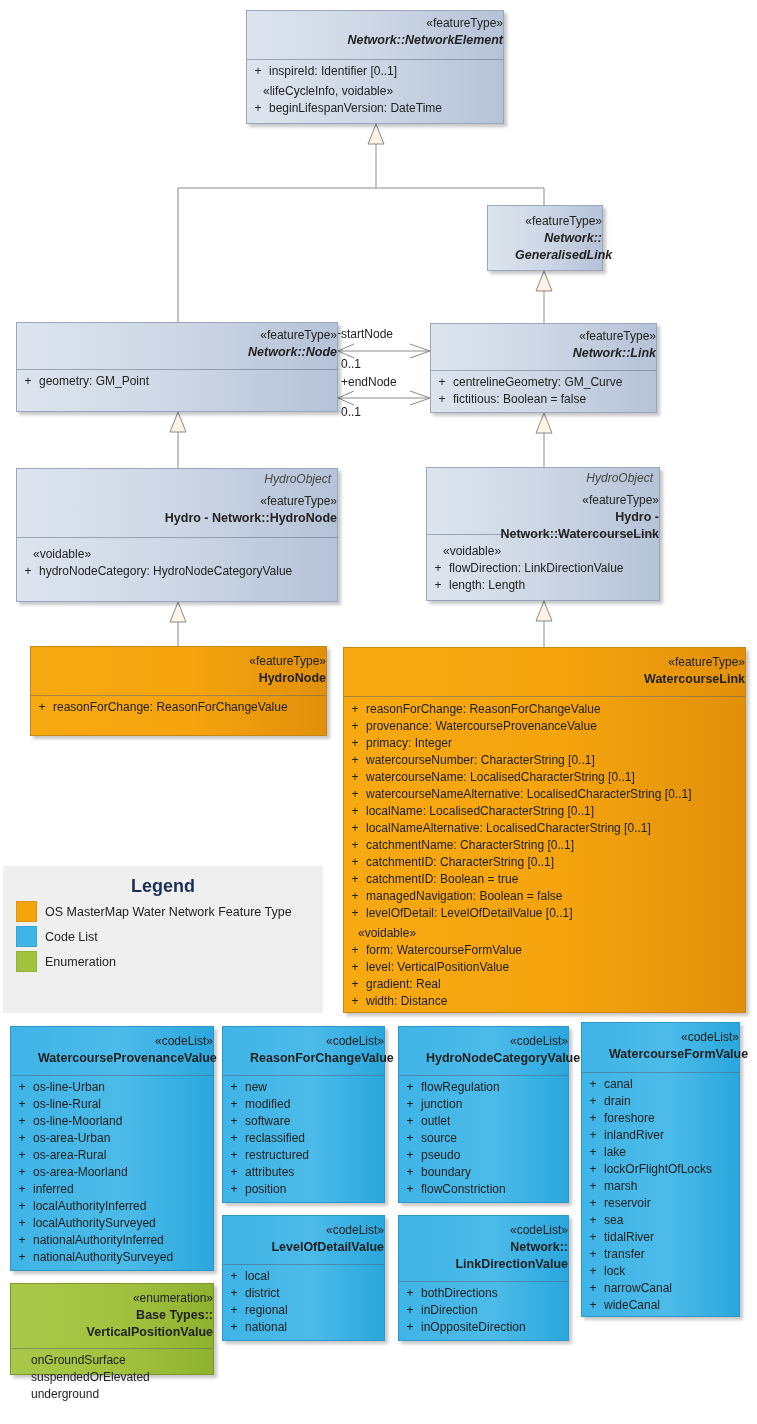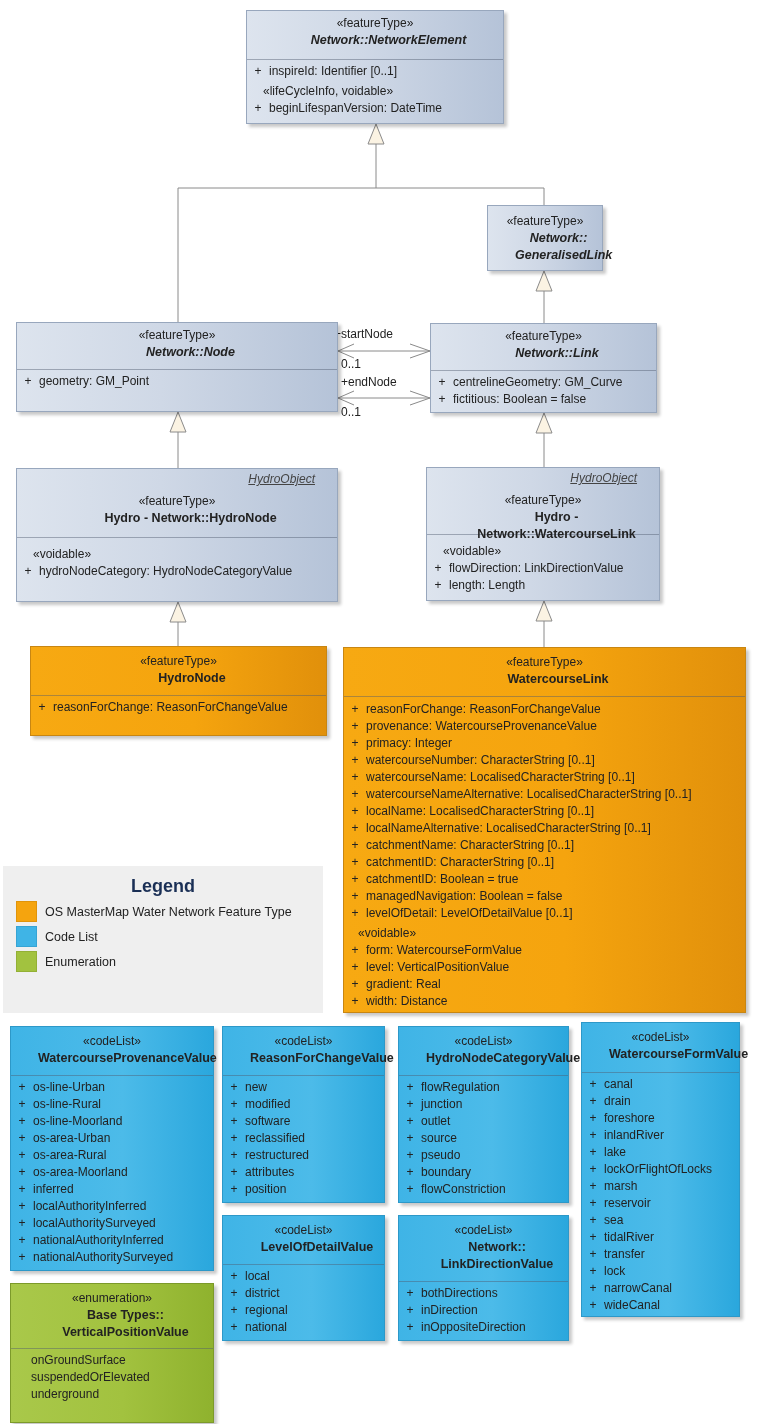--- a/index.html
+++ b/index.html
@@ -4,25 +4,25 @@
 <style>
   html, body { margin:0; padding:0; background:#ffffff; }
   body { width:757px; height:1424px; position:relative; overflow:hidden;
          font-family:"Liberation Sans", sans-serif; color:#222; }
   .cls { position:absolute; box-sizing:border-box; border:1px solid #8d9db3;
          box-shadow:3px 3px 3px rgba(0,0,0,0.22); }
   .inspire { background:linear-gradient(90deg,#dde4ee 0%,#cfd8e6 45%,#b5c3d8 100%); border-color:#98a7bd; }
   .osmm { background:linear-gradient(90deg,#f7a912 0%,#f5a40e 55%,#e1900b 100%); border-color:#c88612; }
   .codel { background:linear-gradient(90deg,#3fb4e6 0%,#4cbbe9 55%,#2aa7dd 100%); border-color:#2d98c8; }
   .enum { background:linear-gradient(90deg,#a9c84a 0%,#a2c23f 55%,#8fb22e 100%); border-color:#7c9a2a; }
-  .hdr { text-align:center; font-size:12px; line-height:17px; padding-top:4px; }
+  .hdr { text-align:right; font-size:12px; line-height:17px; padding-top:4px; }
   .stereo { display:block; }
   .name { display:block; font-weight:bold; font-size:12.5px;margin-left:27px; }
   .abstract { font-style:italic; }
-  .tag { position:absolute; right:22px; top:3px; font-style:italic; font-size:12px; color:#444;text-decoration:underline; }
+  .tag { position:absolute; right:6px; top:3px; font-style:italic; font-size:12px; color:#444; }
   .sep { border-top:1px solid rgba(80,90,110,0.45); }
   .attrs { font-size:12px; line-height:17px; padding:3px 0 4px 0; }
   .attr { display:flex; white-space:nowrap; }
   .plus { width:22px; text-align:center; flex:none; }
   .vstereo { padding-left:16px; white-space:nowrap; }
   .lit { padding-left:20px; white-space:nowrap; }
   svg.lines { position:absolute; left:0; top:0; }
   .role { position:absolute; font-size:12px; color:#222; }
   .legend { position:absolute; left:3px; top:866px; width:320px; height:147px; background:#efefef; }
   .legend-title { text-align:center; font-weight:bold; font-size:18px; color:#1a2f55; margin-top:10px; }
@@ -501,21 +501,21 @@
         <span class="plus">+</span>
         <span>inDirection</span>
       </div>
     <div class="attr">
         <span class="plus">+</span>
         <span>inOppositeDirection</span>
       </div>
   </div>
 </div>
 
-<div class="cls enum" style="left:10px;top:1283px;width:204px;height:140px;">
+<div class="cls enum" style="left:10px;top:1283px;width:204px;height:92px;">
   <div class="hdr" style="padding-top:6px;box-sizing:border-box;height:64px;">
     <span class="stereo">«enumeration»</span>
     <span class="name">Base Types::</span>
     <span class="name">VerticalPositionValue</span>
   </div>
   <div class="sep attrs" style="padding-top:3px;">
     <div class="lit">onGroundSurface</div>
     <div class="lit">suspendedOrElevated</div>
     <div class="lit">underground</div>
   </div>

